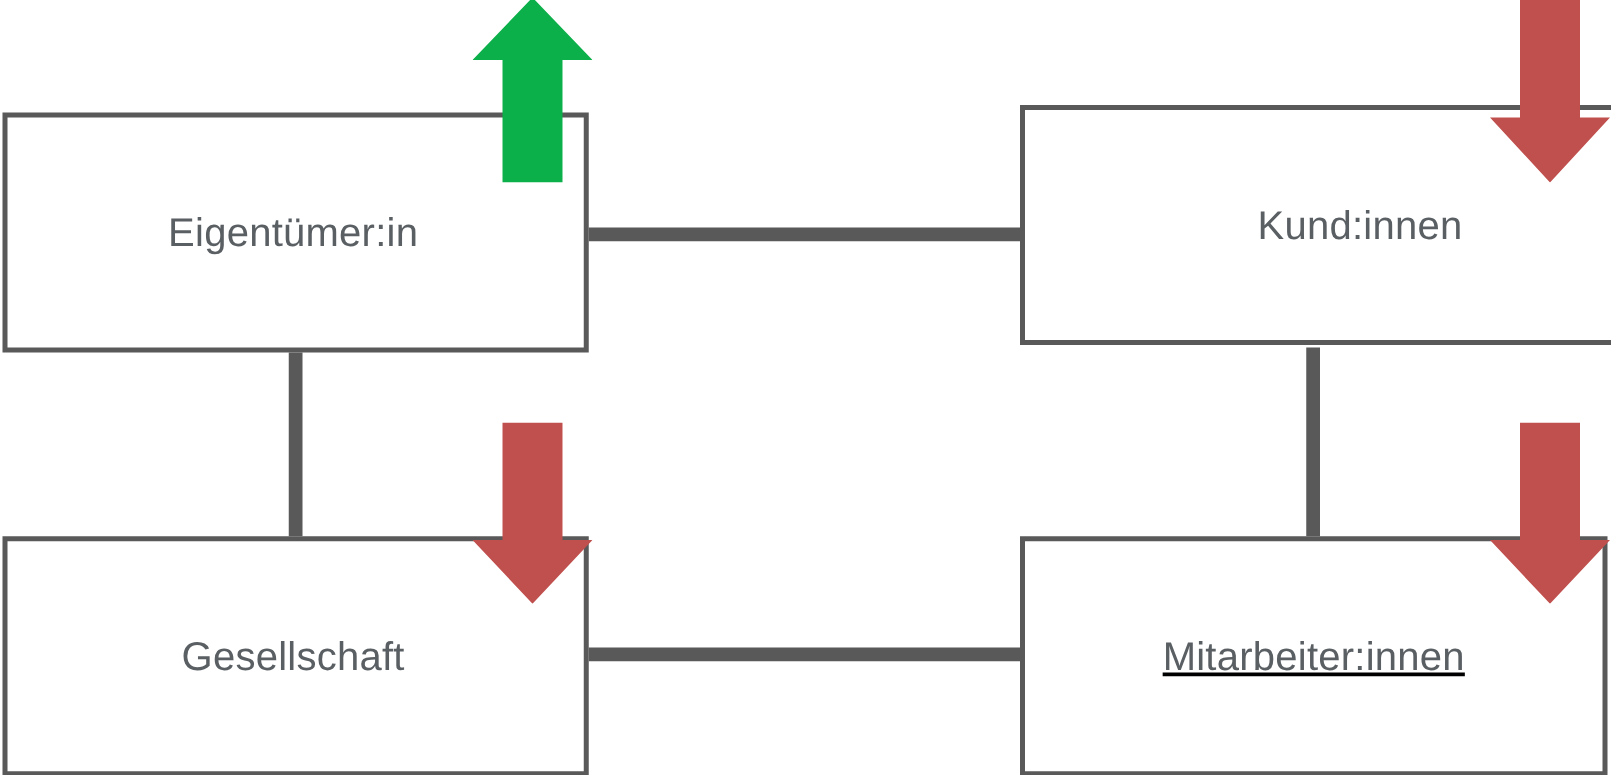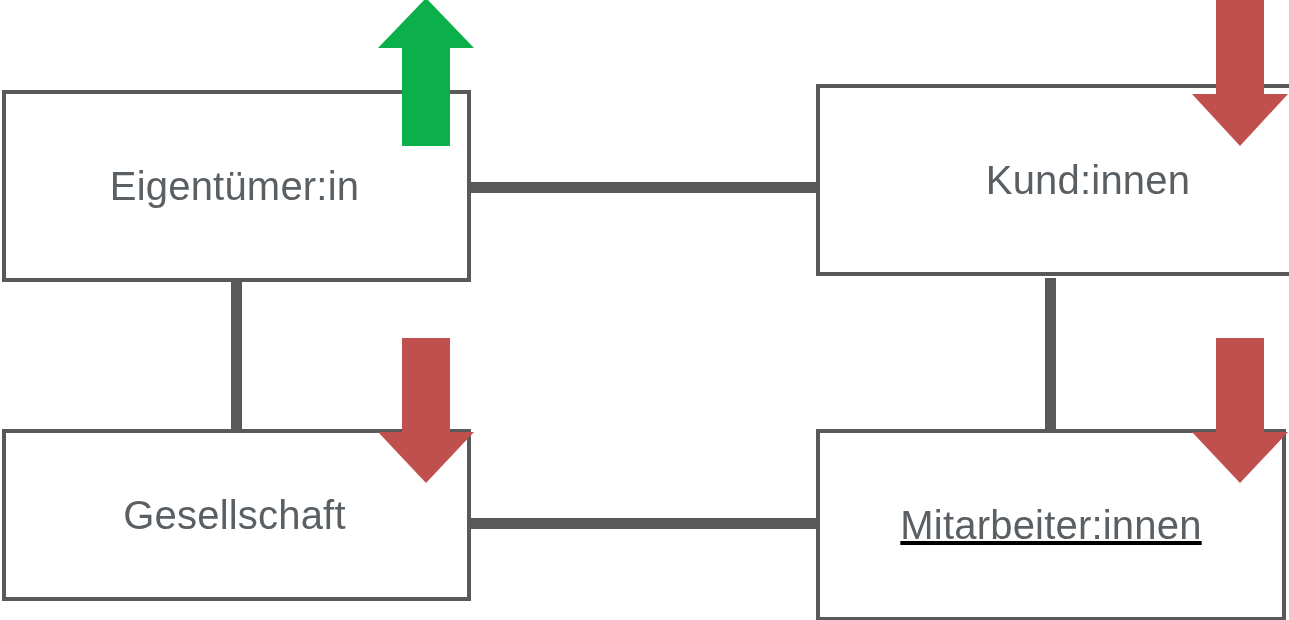--- a/index.html
+++ b/index.html
@@ -22,31 +22,31 @@
     box-sizing: border-box;
     background: #ffffff;
     border: 4px solid #595959;
     display: flex;
     align-items: center;
     justify-content: center;
     z-index: 3;
   }
   .node-label {
     font-family: "Liberation Sans", sans-serif;
-    font-size: 40px;
+    font-size: 32px;
     font-weight: 300;
     color: #5a5f63;
     letter-spacing: 0.2px;
     white-space: nowrap;
     line-height: 1;
   }
   
   #box-owner     { left: 2px;   top: 90px;  width: 469px; height: 192px; }
   #box-customers { left: 816px; top: 84px;  width: 544px; height: 192px; }
-  #box-society   { left: 2px;   top: 429px; width: 469px; height: 172px; }
+  #box-society   { left: 2px;   top: 429px; width: 469px; height: 192px; }
   #box-employees { left: 816px; top: 429px; width: 470px; height: 192px; text-decoration: underline; }
   #box-owner .node-label,
   #box-society .node-label { transform: translateX(-2px); }
 
   
   .connector {
     position: absolute;
     background: #595959;
     z-index: 1;
   }

